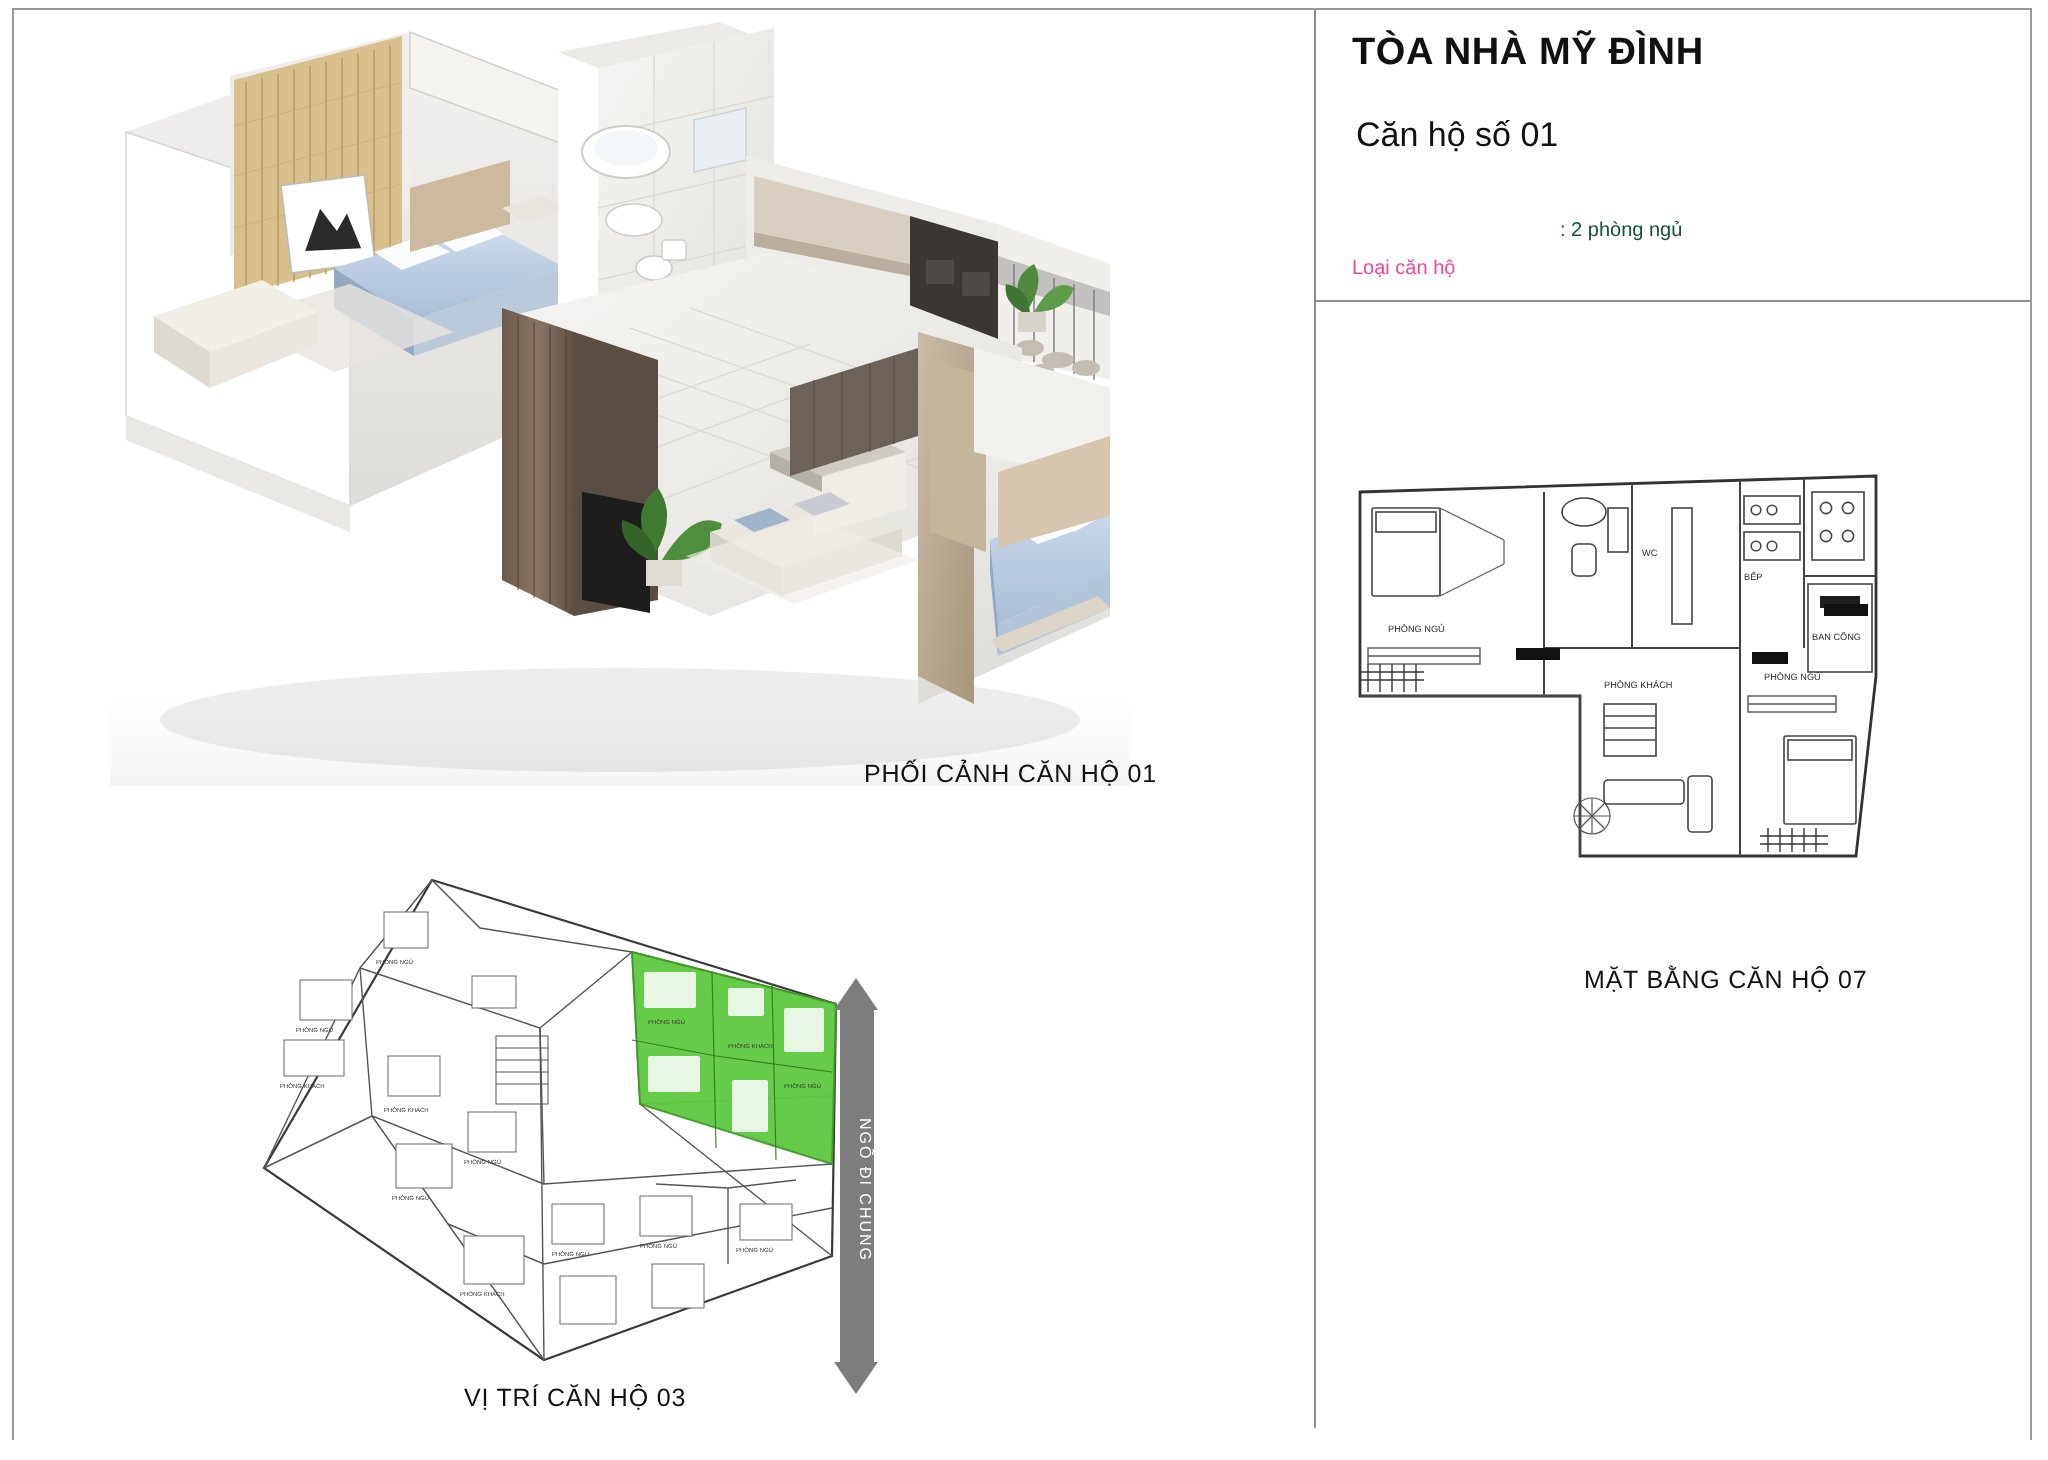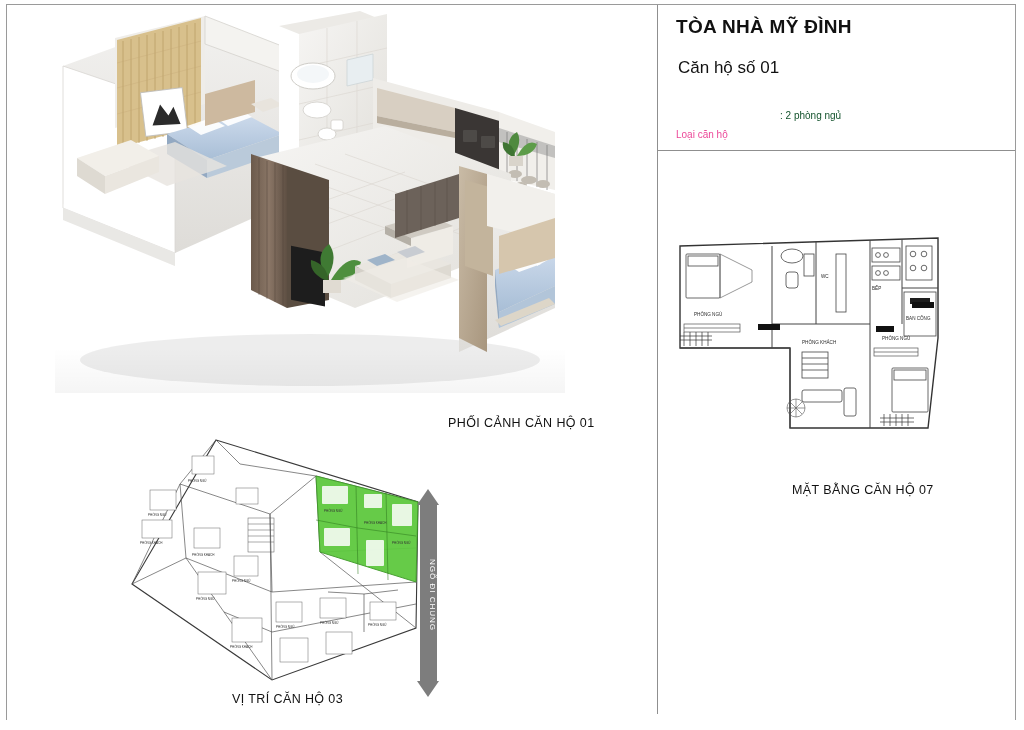--- a/index.html
+++ b/index.html
@@ -89,21 +89,21 @@
   }
 
   
   .caption {
     position: absolute;
     font-size: 12.5px;
     letter-spacing: 0.4px;
     color: #111;
     white-space: nowrap;
   }
-  .cap-perspective { left: 432px; top: 416px; margin-left: 16px; }
+  .cap-perspective { left: 432px; top: 380px; }
   .cap-location    { left: 232px; top: 692px; }
   .cap-floorplan   { left: 792px; top: 483px; }
 
   
   .persp {
     position: absolute;
     left: 55px;
     top: 8px;
     width: 510px;
     height: 385px;

